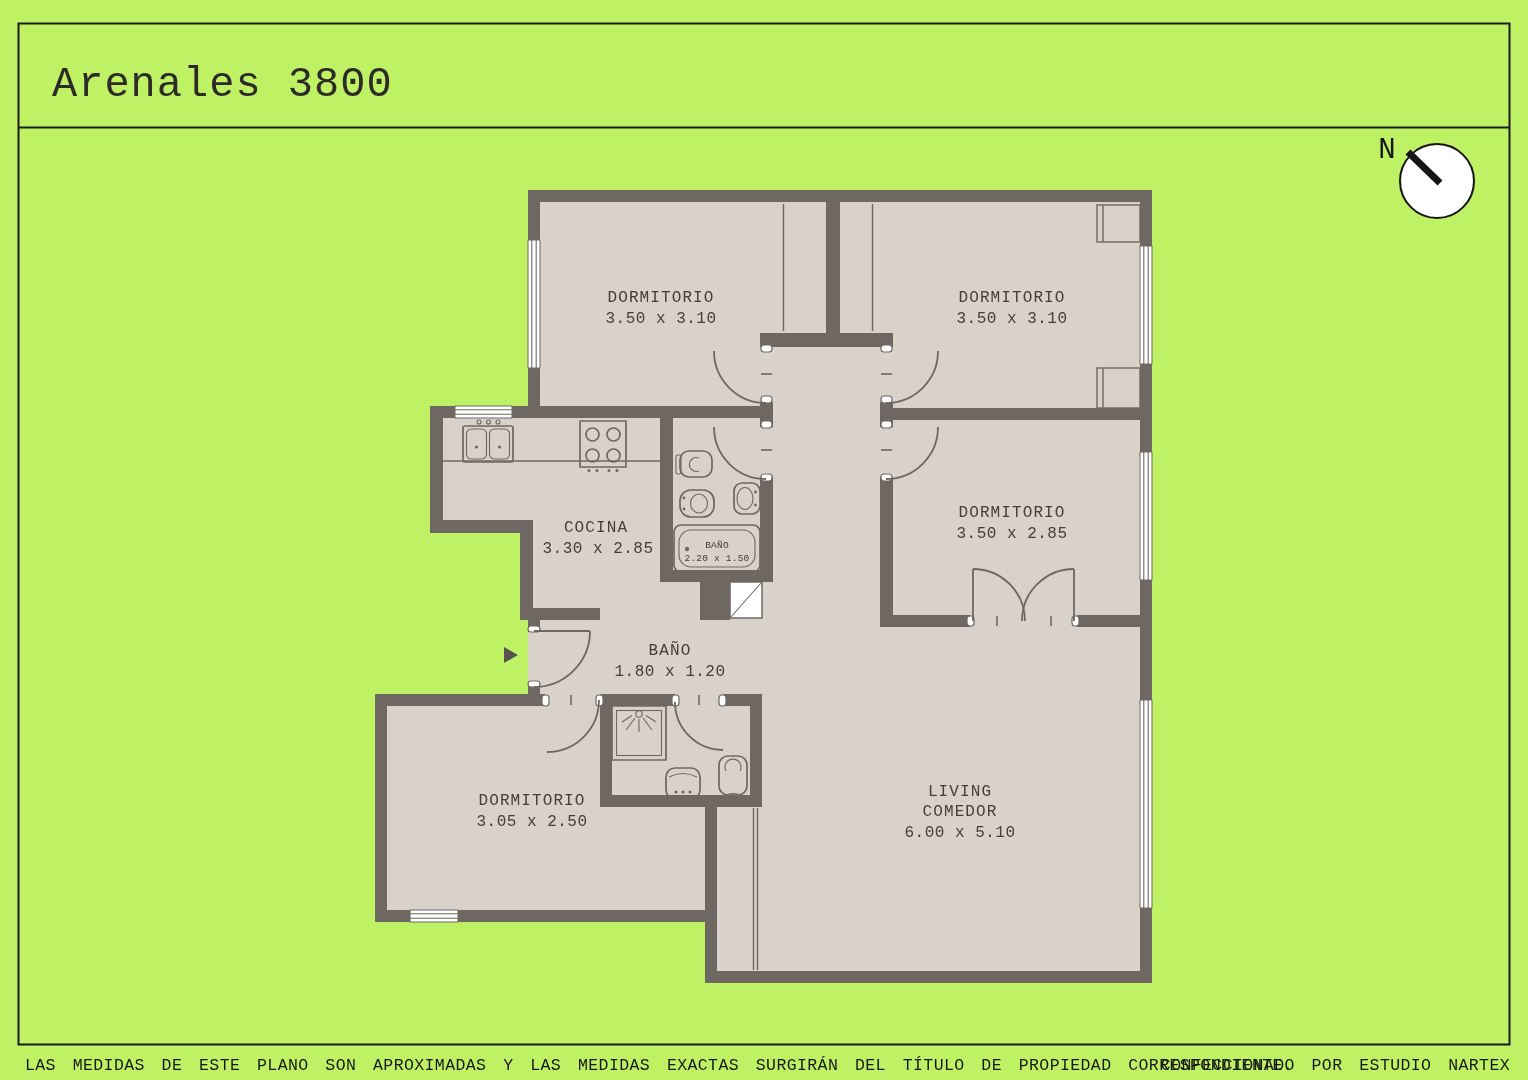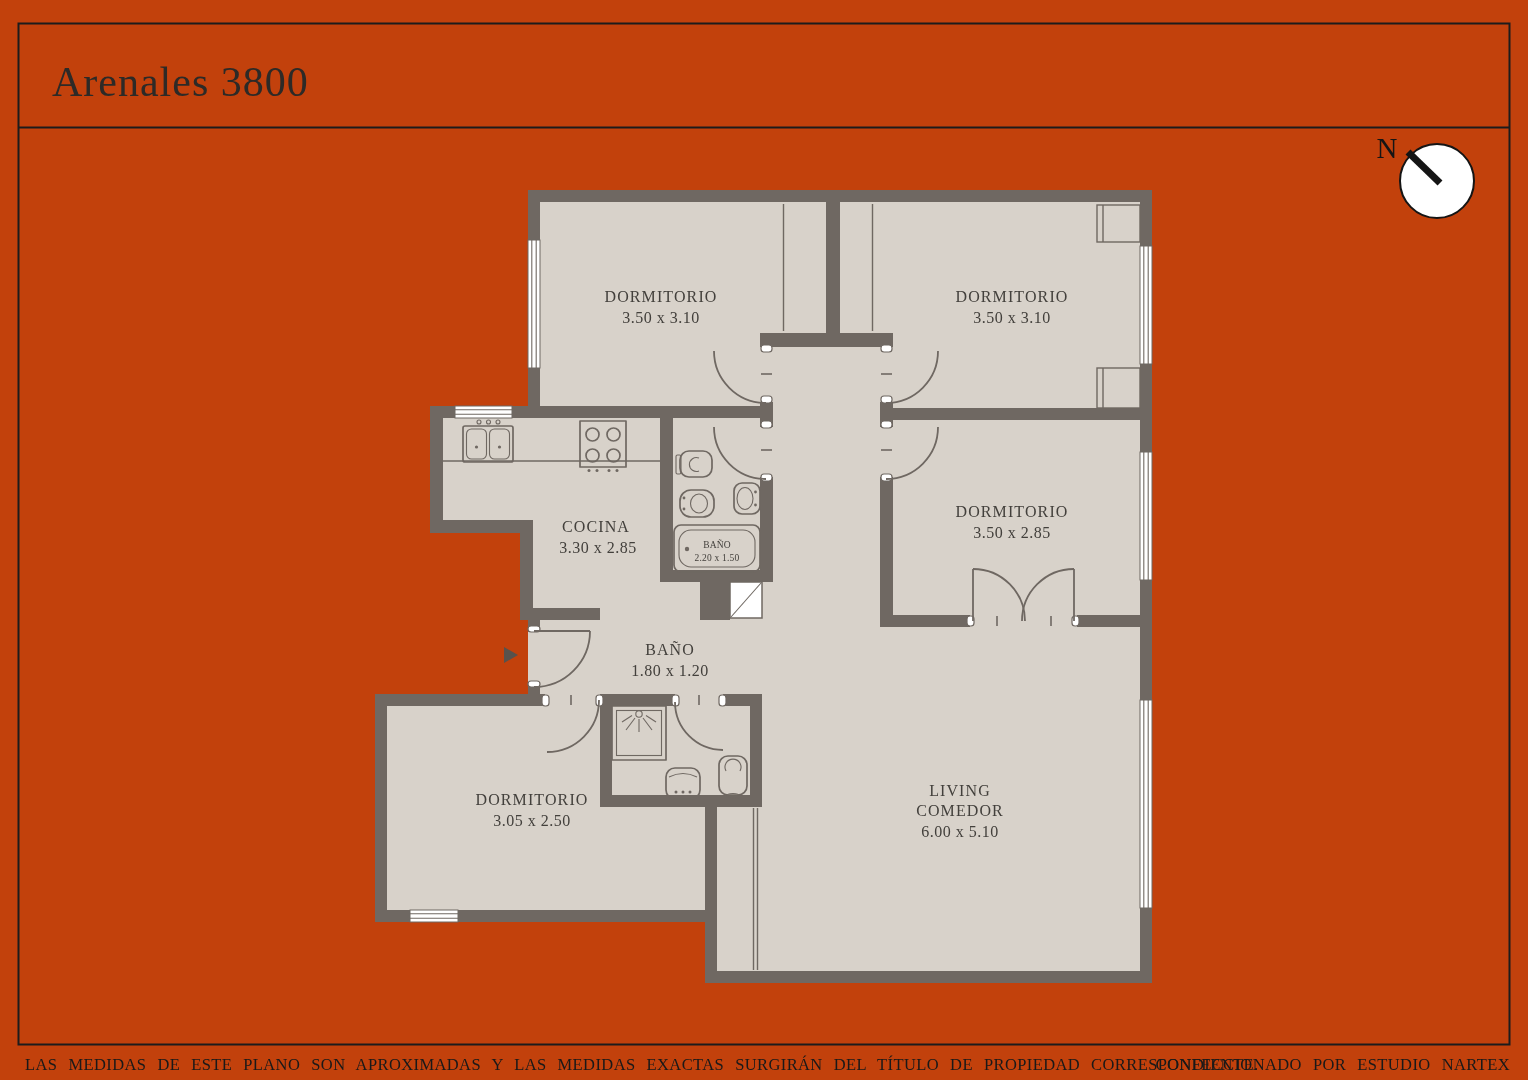--- a/index.html
+++ b/index.html
@@ -1,17 +1,17 @@
 <!DOCTYPE html>
 <html><head>
 <meta charset="utf-8">
 <style>
   html,body{margin:0;padding:0;background:#ffffff;}
-  .sheet{position:relative;width:1528px;height:1080px;background:#c2410c;
-         font-family:Liberation Serif, serif;}
+  .sheet{position:relative;width:1528px;height:1080px;background:#bef264;
+         font-family:Liberation Mono, monospace;}
   svg{position:absolute;left:0;top:0;}
   .frame{fill:none;stroke:#1c1c1c;stroke-width:2;}
   .title{font-size:42px;fill:#2d2a27;letter-spacing:1px;}
   .footer{font-size:16.5px;fill:#191919;letter-spacing:0.4px;word-spacing:6.5px;}
   .north{font-size:29px;fill:#151515;text-anchor:middle;}
   .compass-circle{fill:#fff;stroke:#151515;stroke-width:2;}
   .needle{stroke:#151515;stroke-width:7;}
   .floor{fill:#d8d2ca;}
   .wall{fill:#6f6862;}
   .thin{stroke:#6f6862;stroke-width:1.4;fill:none;}

